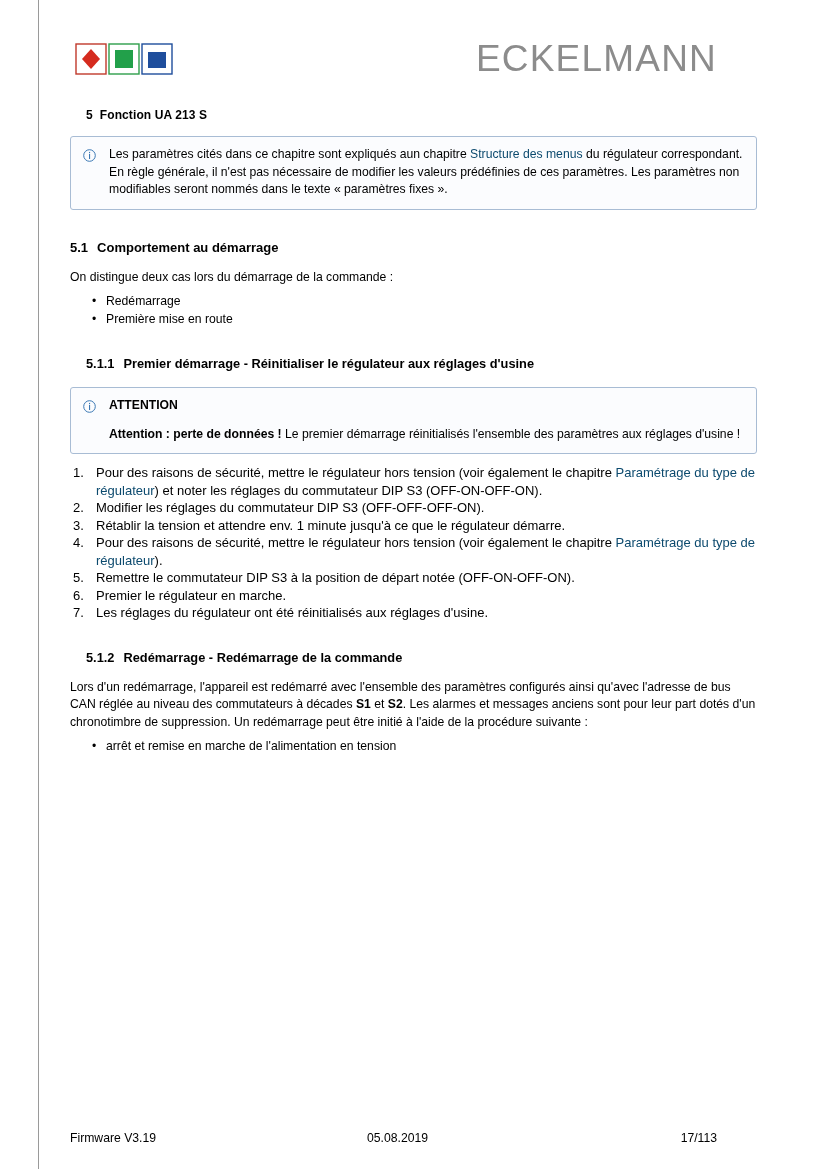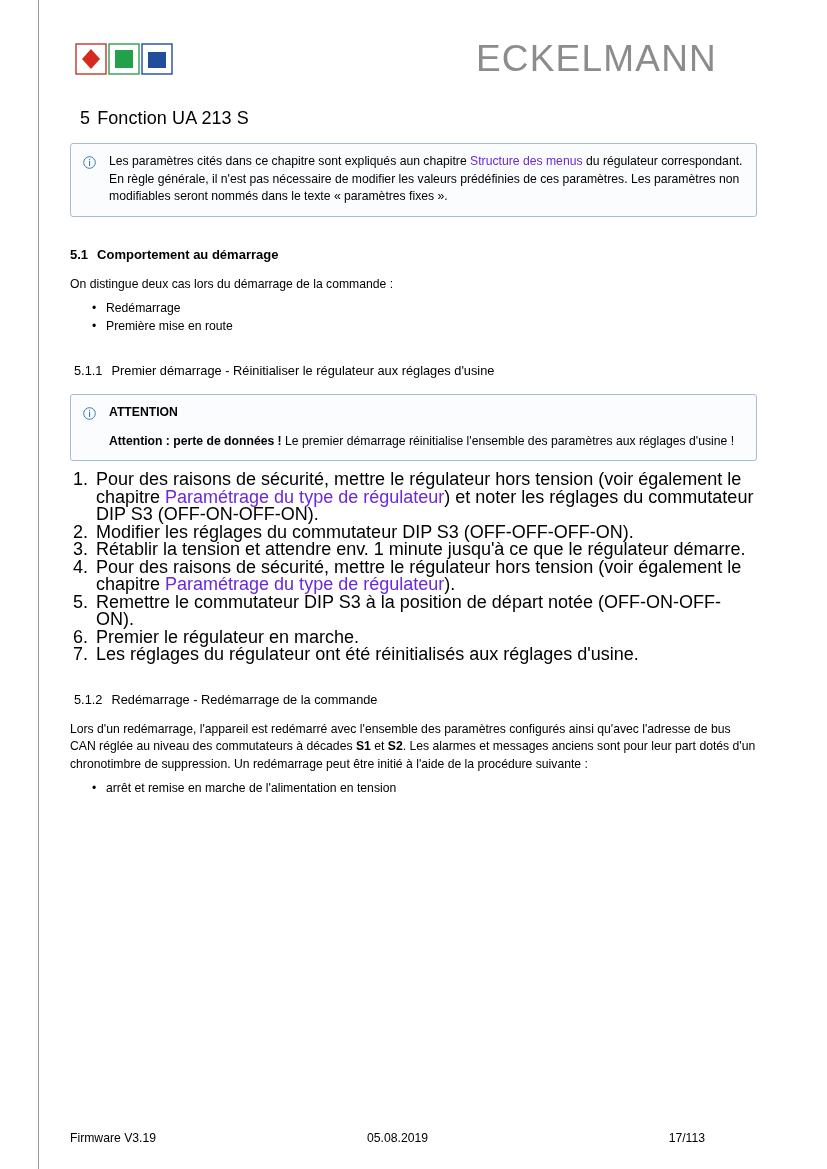--- a/index.html
+++ b/index.html
@@ -55,23 +55,23 @@
     font-weight: 400;
     line-height: 48px;
   }
   .content {
     position: absolute;
     left: 70px;
     top: 108px;
     width: 687px;
   }
   h1.chapter {
-    font-size: 18px;
-    font-weight: normal;
-    margin: 0 0 14px 10px;
+    font-size: 12px;
+    font-weight: bold;
+    margin: 0 0 14px 16px;
     letter-spacing: 0.1px;
   }
   h1.chapter .num { margin-right: 7px; }
 
   .note {
     border: 1px solid #a8bcd4;
     background: #fbfcfe;
     border-radius: 3px;
     padding: 9px 12px 10px 12px;
     margin: 6px 0 0 0;
@@ -91,32 +91,32 @@
     font-size: 12.2px;
     line-height: 17.5px;
   }
   .note.attention { margin-top: 0; }
   .note.attention .note-body { margin-left: 26px; }
   .note .att-title {
     font-weight: bold;
     display: block;
     margin-bottom: 11px;
   }
-  .link { color: #6d28d9; }
+  .link { color: #0c4a6e; }
 
   h2 {
     font-size: 13px;
     font-weight: bold;
     margin: 30px 0 0 0;
   }
   h2 .num { margin-right: 9px; }
   h3 {
     font-size: 12.8px;
-    font-weight: normal;
-    margin: 28px 0 0 4px;
+    font-weight: bold;
+    margin: 28px 0 0 16px;
   }
   h3 .num { margin-right: 9px; }
 
   p.body {
     font-size: 12.2px;
     line-height: 17.5px;
     margin: 14px 0 0 0;
   }
   ul.bullets {
     margin: 6px 0 0 0;
@@ -135,21 +135,21 @@
     left: 0;
     top: 0;
   }
   ol.steps {
     margin: 10px 0 0 0;
     padding: 0;
     list-style: none;
     counter-reset: stepc;
   }
   ol.steps li {
-    font-size: 18px;
+    font-size: 13px;
     line-height: 17.5px;
     position: relative;
     padding-left: 26px;
     margin-bottom: 0px;
     counter-increment: stepc;
   }
   ol.steps li:before {
     content: counter(stepc) ".";
     position: absolute;
     left: 3px;
@@ -162,21 +162,21 @@
   .footer {
     position: absolute;
     left: 70px;
     right: 70px;
     bottom: 38px;
     font-size: 12.2px;
     color: #000;
   }
   .footer .fleft { position: absolute; left: 0; top: 0; }
   .footer .fcenter { position: absolute; left: 8px; right: 0; text-align: center; top: 0; }
-  .footer .fright { position: absolute; right: 12px; top: 0; }
+  .footer .fright { position: absolute; right: 0; top: 0; }
   b { font-weight: bold; }
 </style>
 </head>
 <body>
 
 <div class="page">
 
   <div class="left-rule"></div>
 
   <div class="header">
@@ -235,21 +235,21 @@
     <div class="note attention">
       <span class="info-icon">
         <svg width="13" height="13" viewBox="0 0 13 13" xmlns="http://www.w3.org/2000/svg">
           <circle cx="6.5" cy="6.5" r="5.8" fill="none" stroke="#3b78b4" stroke-width="1"></circle>
           <rect x="6" y="5" width="1.1" height="5" fill="#3b78b4"></rect>
           <rect x="6" y="2.9" width="1.1" height="1.3" fill="#3b78b4"></rect>
         </svg>
       </span>
       <div class="note-body">
         <span class="att-title">ATTENTION</span>
-        <b>Attention : perte de données !</b><span> Le premier démarrage réinitialise l'ensemble des paramètres aux réglages d'usine !</span>
+        <b>Attention : perte de données !</b><span> Le premier démarrage réinitialisés l'ensemble des paramètres aux réglages d'usine !</span>
       </div>
     </div>
 
 
     <ol class="steps">
       <li><span>Pour des raisons de sécurité, mettre le régulateur hors tension (voir également le chapitre </span><span class="link">Paramétrage du type de régulateur</span><span>) et noter les réglages du commutateur DIP S3 (OFF-ON-OFF-ON).</span></li>
       <li><span>Modifier les réglages du commutateur DIP S3 (OFF-OFF-OFF-ON).</span></li>
       <li><span>Rétablir la tension et attendre env. 1 minute jusqu'à ce que le régulateur démarre.</span></li>
       <li><span>Pour des raisons de sécurité, mettre le régulateur hors tension (voir également le chapitre </span><span class="link">Paramétrage du type de régulateur</span><span>).</span></li>
       <li><span>Remettre le commutateur DIP S3 à la position de départ notée (OFF-ON-OFF-ON).</span></li>

